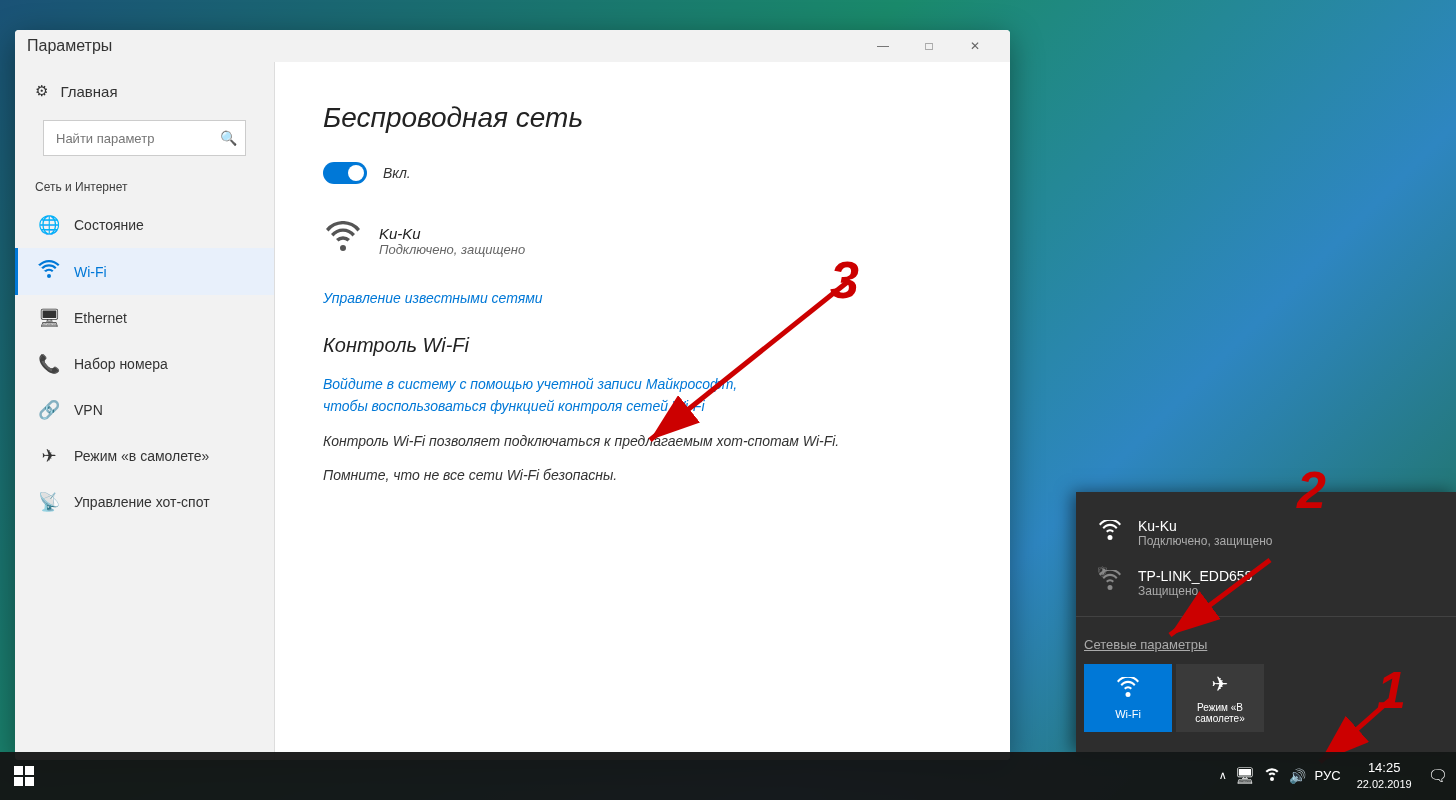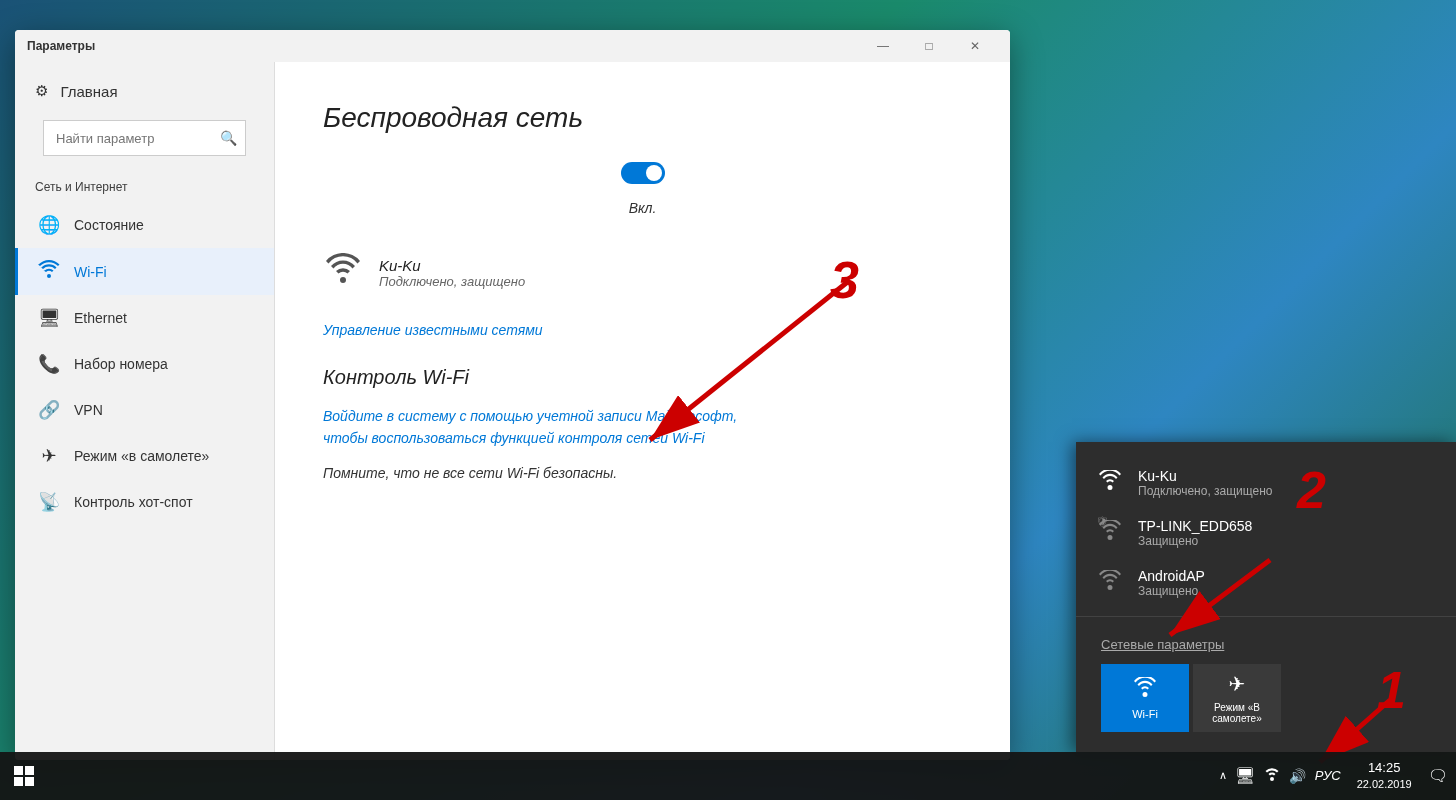--- a/index.html
+++ b/index.html
@@ -80,24 +80,23 @@
     .window-titlebar {
       height: 32px;
       background: #f2f2f2;
       display: flex;
       align-items: center;
       padding: 0 12px;
       flex-shrink: 0;
     }
 
     .window-title {
-      font-size: 12px;
+      font-size: 16px;
       color: #333;
       flex: 1;
-      font-weight: bold;
     }
 
     .window-controls {
       display: flex;
       gap: 0;
     }
 
     .win-btn {
       width: 46px;
       height: 32px;
@@ -204,21 +203,20 @@
       font-weight: 300;
       color: #222;
       margin-bottom: 28px;
     }
 
     .toggle-row {
       display: flex;
       align-items: center;
       gap: 16px;
       margin-bottom: 28px;
-      flex-direction: column;
     }
 
     .toggle-switch {
       width: 44px;
       height: 22px;
       background: #0078d7;
       border-radius: 11px;
       position: relative;
       cursor: pointer;
     }
@@ -333,21 +331,21 @@
       color: #aaa;
     }
 
     .flyout-divider {
       height: 1px;
       background: rgba(255,255,255,0.1);
       margin: 8px 0;
     }
 
     .flyout-bottom {
-      padding: 12px 25px 4px;
+      padding: 12px 8px 4px;
     }
 
     .flyout-settings-link {
       font-size: 13px;
       color: #aaa;
       text-decoration: underline;
       cursor: pointer;
       margin-bottom: 12px;
       display: block;
     }
@@ -450,21 +448,21 @@
           <span>VPN</span>
         </div>
 
         <div class="sidebar-item">
           <span class="item-icon">✈</span>
           <span>Режим «в самолете»</span>
         </div>
 
         <div class="sidebar-item">
           <span class="item-icon">📡</span>
-          <span>Контроль хот-спот</span>
+          <span>Управление хот-спот</span>
         </div>
       </div>
 
       <div class="main-content">
         <h1 class="main-title">Беспроводная сеть</h1>
 
         <div class="toggle-row">
           <div class="toggle-switch"></div>
           <span class="toggle-label">Вкл.</span>
         </div>
@@ -482,20 +480,23 @@
         </div>
 
         <a class="link-text">Управление известными сетями</a>
 
         <h2 class="section-subtitle">Контроль Wi-Fi</h2>
 
         <a class="wifi-control-link" style="display:block;line-height:1.6;margin-bottom:12px;">
           Войдите в систему с помощью учетной записи Майкрософт,<br>чтобы воспользоваться функцией контроля сетей Wi-Fi
         </a>
 
+        <p class="wifi-control-desc">
+          Контроль Wi-Fi позволяет подключаться к предлагаемым хот-спотам Wi-Fi.
+        </p>
 
         <p class="wifi-control-desc">
           Помните, что не все сети Wi-Fi безопасны.
         </p>
       </div>
     </div>
   </div>
 
   <div class="network-flyout">
 
@@ -517,31 +518,20 @@
           <path d="M12 15a2.5 2.5 0 110 5 2.5 2.5 0 010-5zm-4-4a5.5 5.5 0 018 0l-1.5 1.5a3.5 3.5 0 00-5 0L8 11zm-3.5-3.5a9.5 9.5 0 0115 0l-1.5 1.5a7.5 7.5 0 00-12 0L4.5 7.5zm-3.5-3.5a14 14 0 0122 0l-1.5 1.5a12 12 0 00-19 0L1 4z"></path>
         </svg>
         <span style="position:absolute;top:-4px;left:0;font-size:10px;color:#888;">🛡</span>
       </span>
       <div>
         <div class="flyout-network-name">TP-LINK_EDD658</div>
         <div class="flyout-network-status">Защищено</div>
       </div>
     </div>
 
-    <div class="flyout-network-item">
-      <span class="flyout-wifi-icon">
-        <svg width="24" height="20" viewBox="0 0 24 20" fill="#888">
-          <path d="M12 15a2.5 2.5 0 110 5 2.5 2.5 0 010-5zm-4-4a5.5 5.5 0 018 0l-1.5 1.5a3.5 3.5 0 00-5 0L8 11zm-3.5-3.5a9.5 9.5 0 0115 0l-1.5 1.5a7.5 7.5 0 00-12 0L4.5 7.5zm-3.5-3.5a14 14 0 0122 0l-1.5 1.5a12 12 0 00-19 0L1 4z"></path>
-        </svg>
-      </span>
-      <div>
-        <div class="flyout-network-name">AndroidAP</div>
-        <div class="flyout-network-status">Защищено</div>
-      </div>
-    </div>
 
     <div class="flyout-divider"></div>
 
     <div class="flyout-bottom">
       <a class="flyout-settings-link">Сетевые параметры</a>
 
       <div class="flyout-quick-actions">
         <button class="quick-action-btn">
           <span class="qa-icon">
             <svg width="24" height="20" viewBox="0 0 24 20" fill="white">
@@ -589,21 +579,21 @@
 
     <div class="taskbar-right">
       <span style="font-size:11px;">∧</span>
       <span style="font-size:16px;">🖥</span>
       <span style="font-size:16px;">
         <svg width="18" height="16" viewBox="0 0 18 16" fill="white">
           <path d="M9 11a2 2 0 110 4 2 2 0 010-4zm-3.5-3a5 5 0 017 0l-1.5 1.5a3 3 0 00-4 0L5.5 8zm-3-3a9 9 0 0113 0l-1.5 1.5a7 7 0 00-10 0L2.5 5z"></path>
         </svg>
       </span>
       <span style="font-size:14px;">🔊</span>
-      <span style="font-size:13px;font-style:italic;">РУС</span>
+      <span style="font-size:13px;">РУС</span>
       <div class="taskbar-time">
         <div class="time">14:25</div>
         <div class="date">22.02.2019</div>
       </div>
       <span style="font-size:16px;">🗨</span>
     </div>
   </div>
 
 </div>
 

